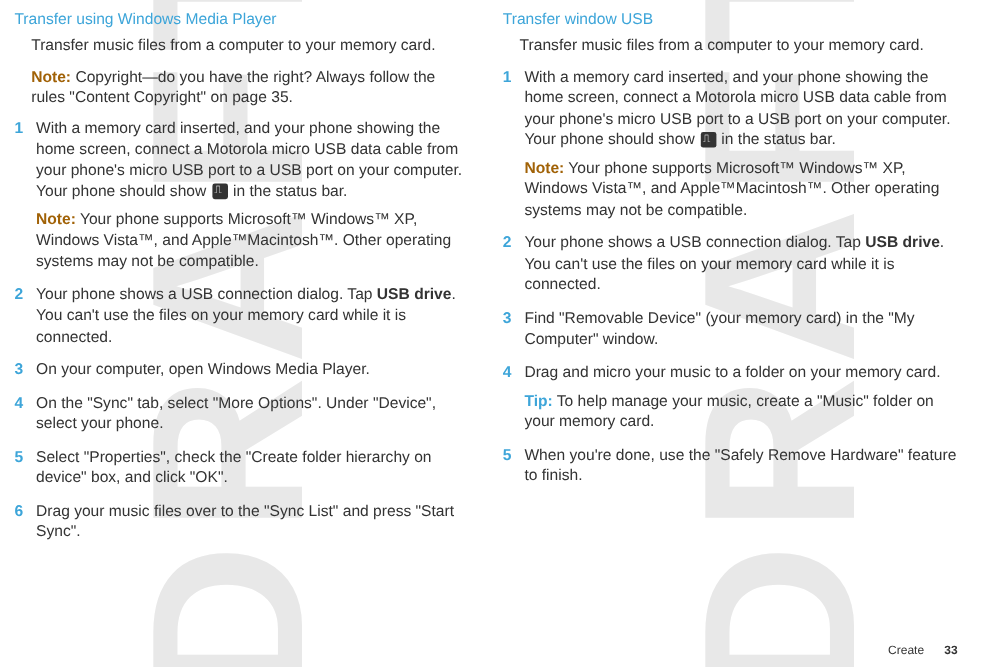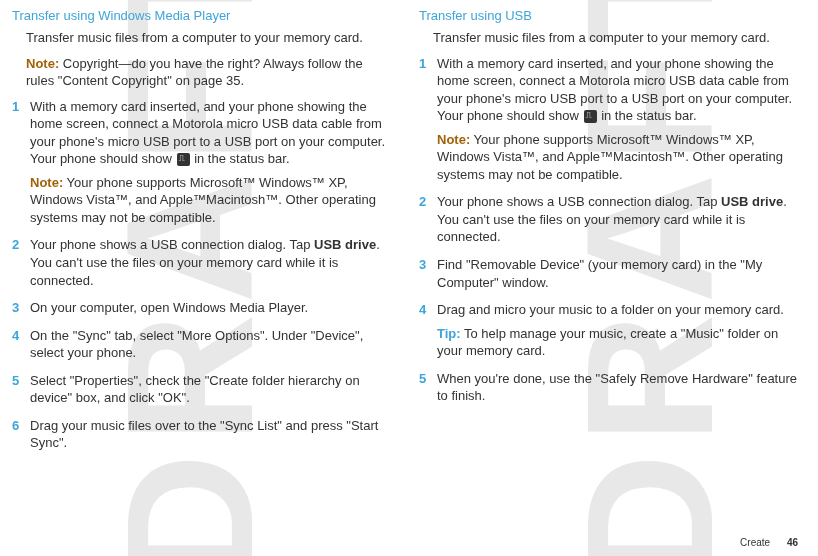--- a/index.html
+++ b/index.html
@@ -123,21 +123,21 @@
         <span>Your phone shows a USB connection dialog. Tap </span><span class="bold">USB drive</span><span>. You can't use the files on your memory card while it is connected.</span>
       </li>
       <li>On your computer, open Windows Media Player.</li>
       <li>On the "Sync" tab, select "More Options". Under "Device", select your phone.</li>
       <li>Select "Properties", check the "Create folder hierarchy on device" box, and click "OK".</li>
       <li>Drag your music files over to the "Sync List" and press "Start Sync".</li>
     </ol>
   </div>
 
   <div class="column">
-    <div class="section-heading">Transfer using USB</div>
+    <div class="section-heading">Transfer window USB</div>
     <div class="body-text">Transfer music files from a computer to your memory card.</div>
     <ol>
       <li>
         <span>With a memory card inserted, and your phone showing the home screen, connect a Motorola micro USB data cable from your phone's micro USB port to a USB port on your computer. Your phone should show </span><span class="usb-icon"></span><span> in the status bar.</span>
         <div class="sub-note">
           <span class="note-label">Note:</span>
           <span>Your phone supports Microsoft™ Windows™ XP, Windows Vista™, and Apple™Macintosh™. Other operating systems may not be compatible.</span>
         </div>
       </li>
       <li>
@@ -151,14 +151,14 @@
           <span>To help manage your music, create a "Music" folder on your memory card.</span>
         </div>
       </li>
       <li>When you're done, use the "Safely Remove Hardware" feature to finish.</li>
     </ol>
   </div>
 </div>
 
 <div class="footer">
   <span>Create</span>
-  <span class="page-num">46</span>
+  <span class="page-num">33</span>
 </div>
 
 </body></html>

